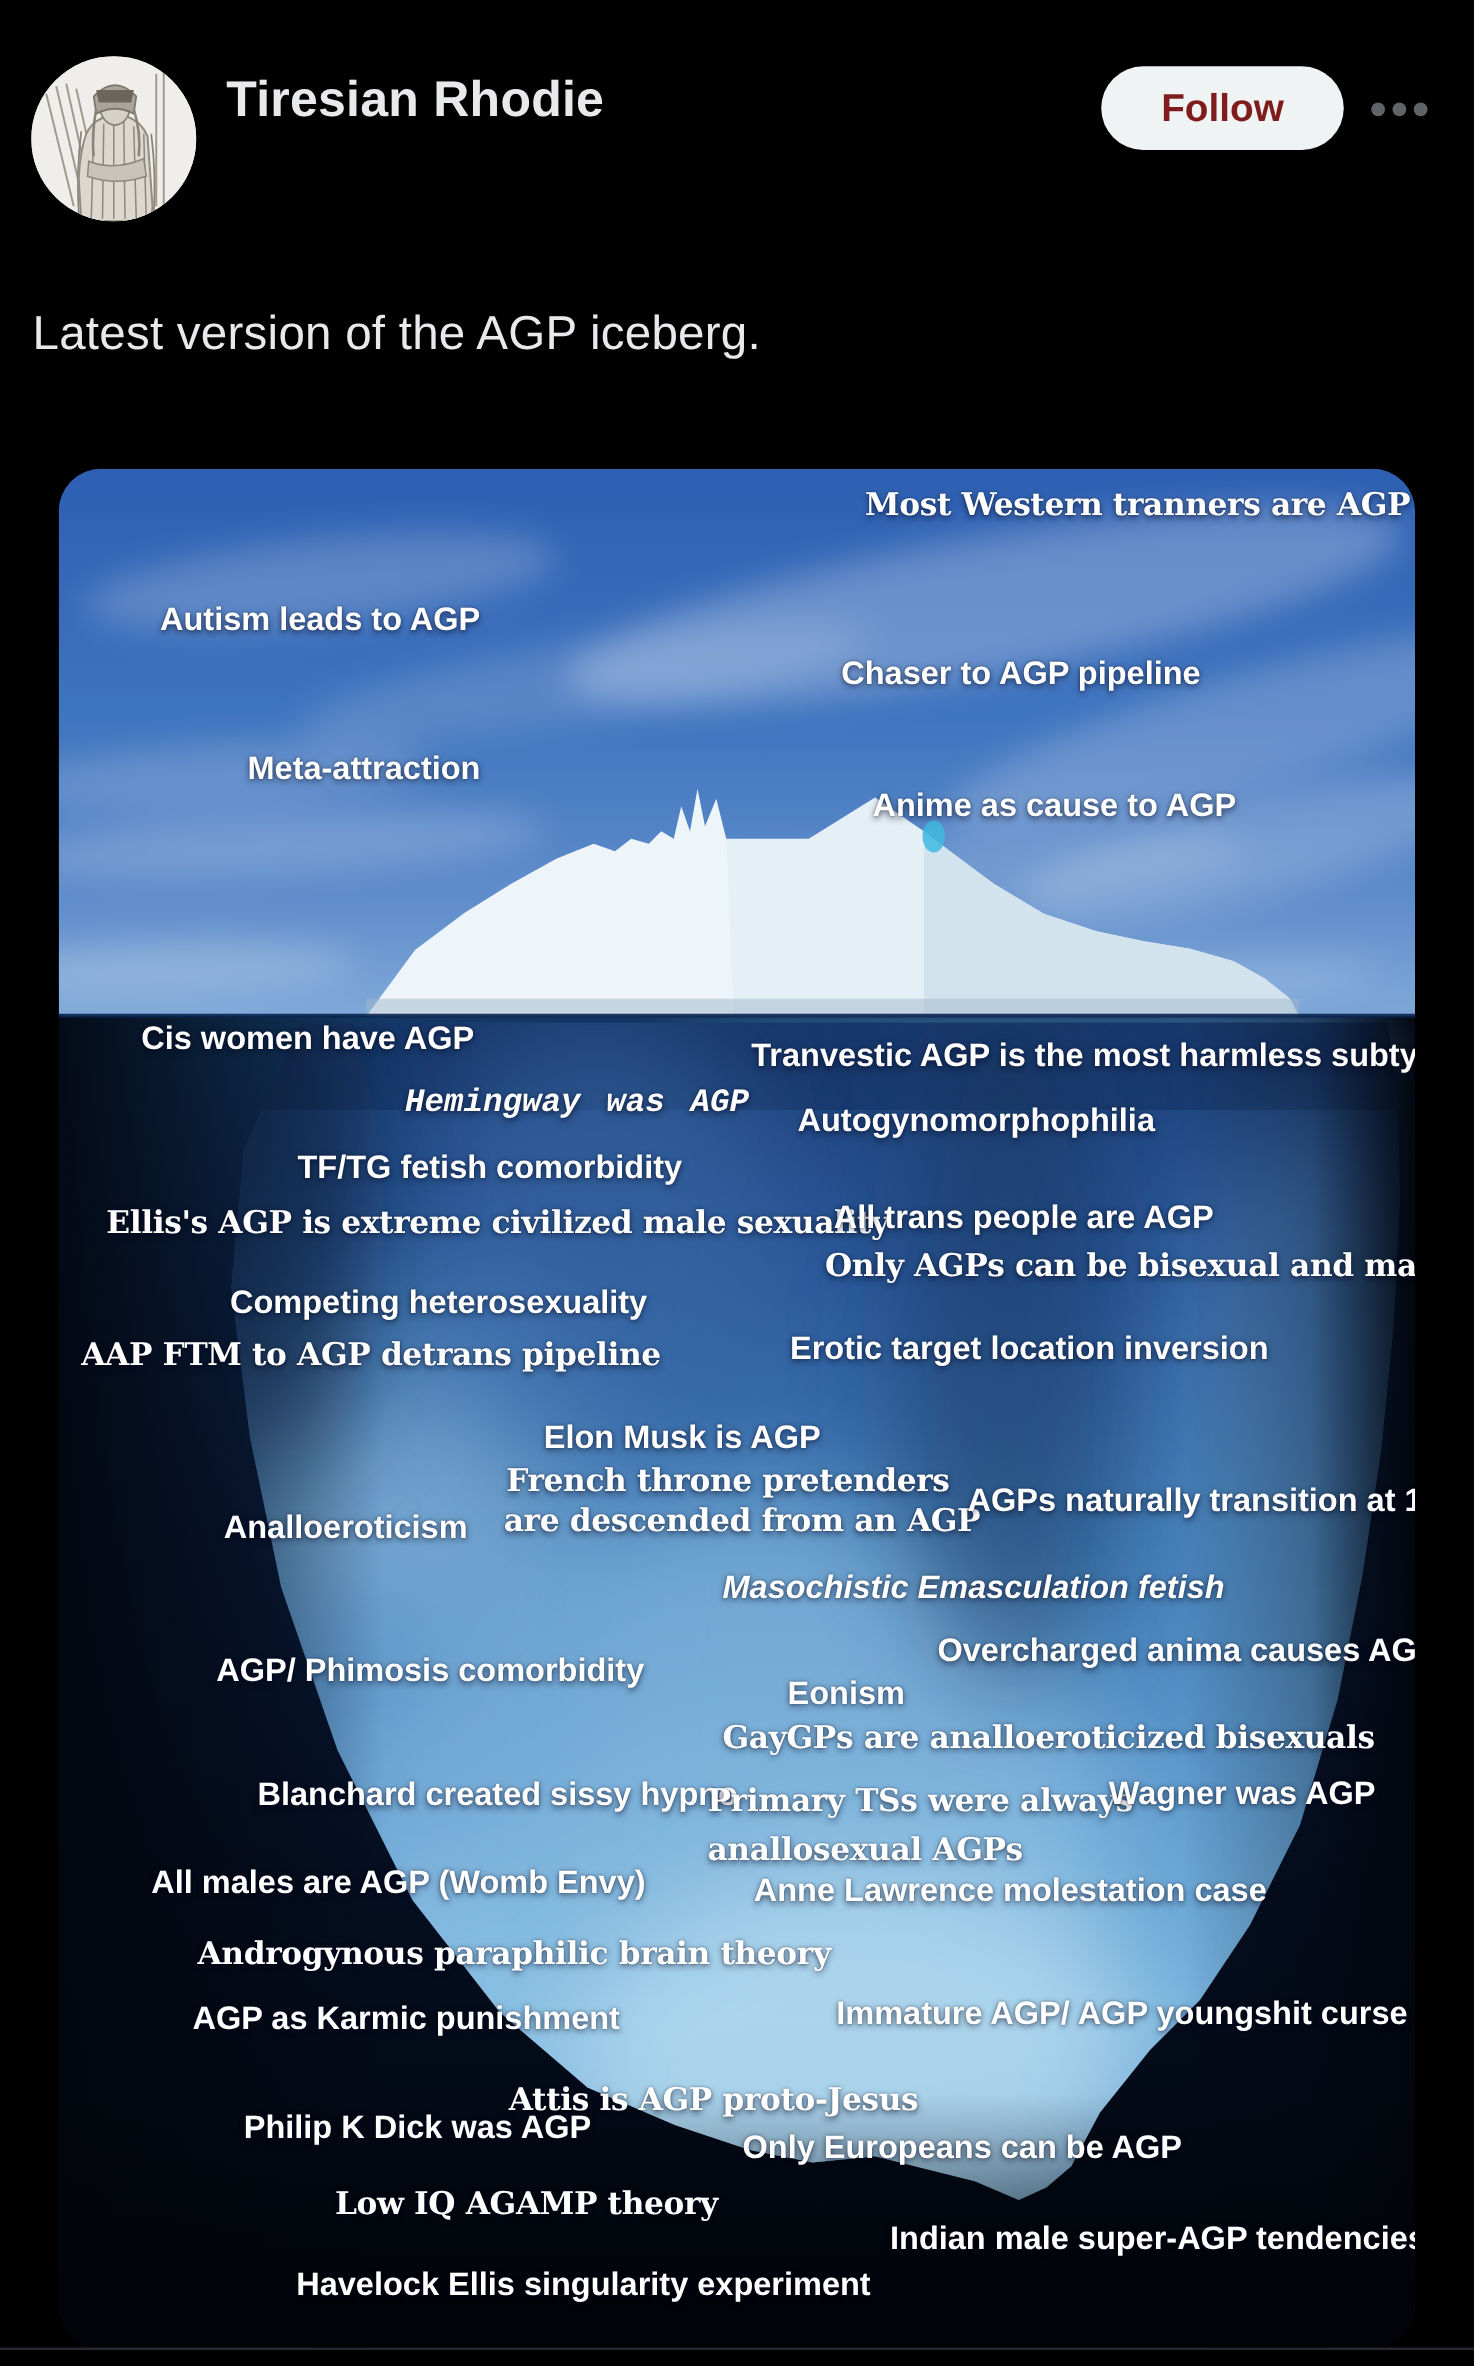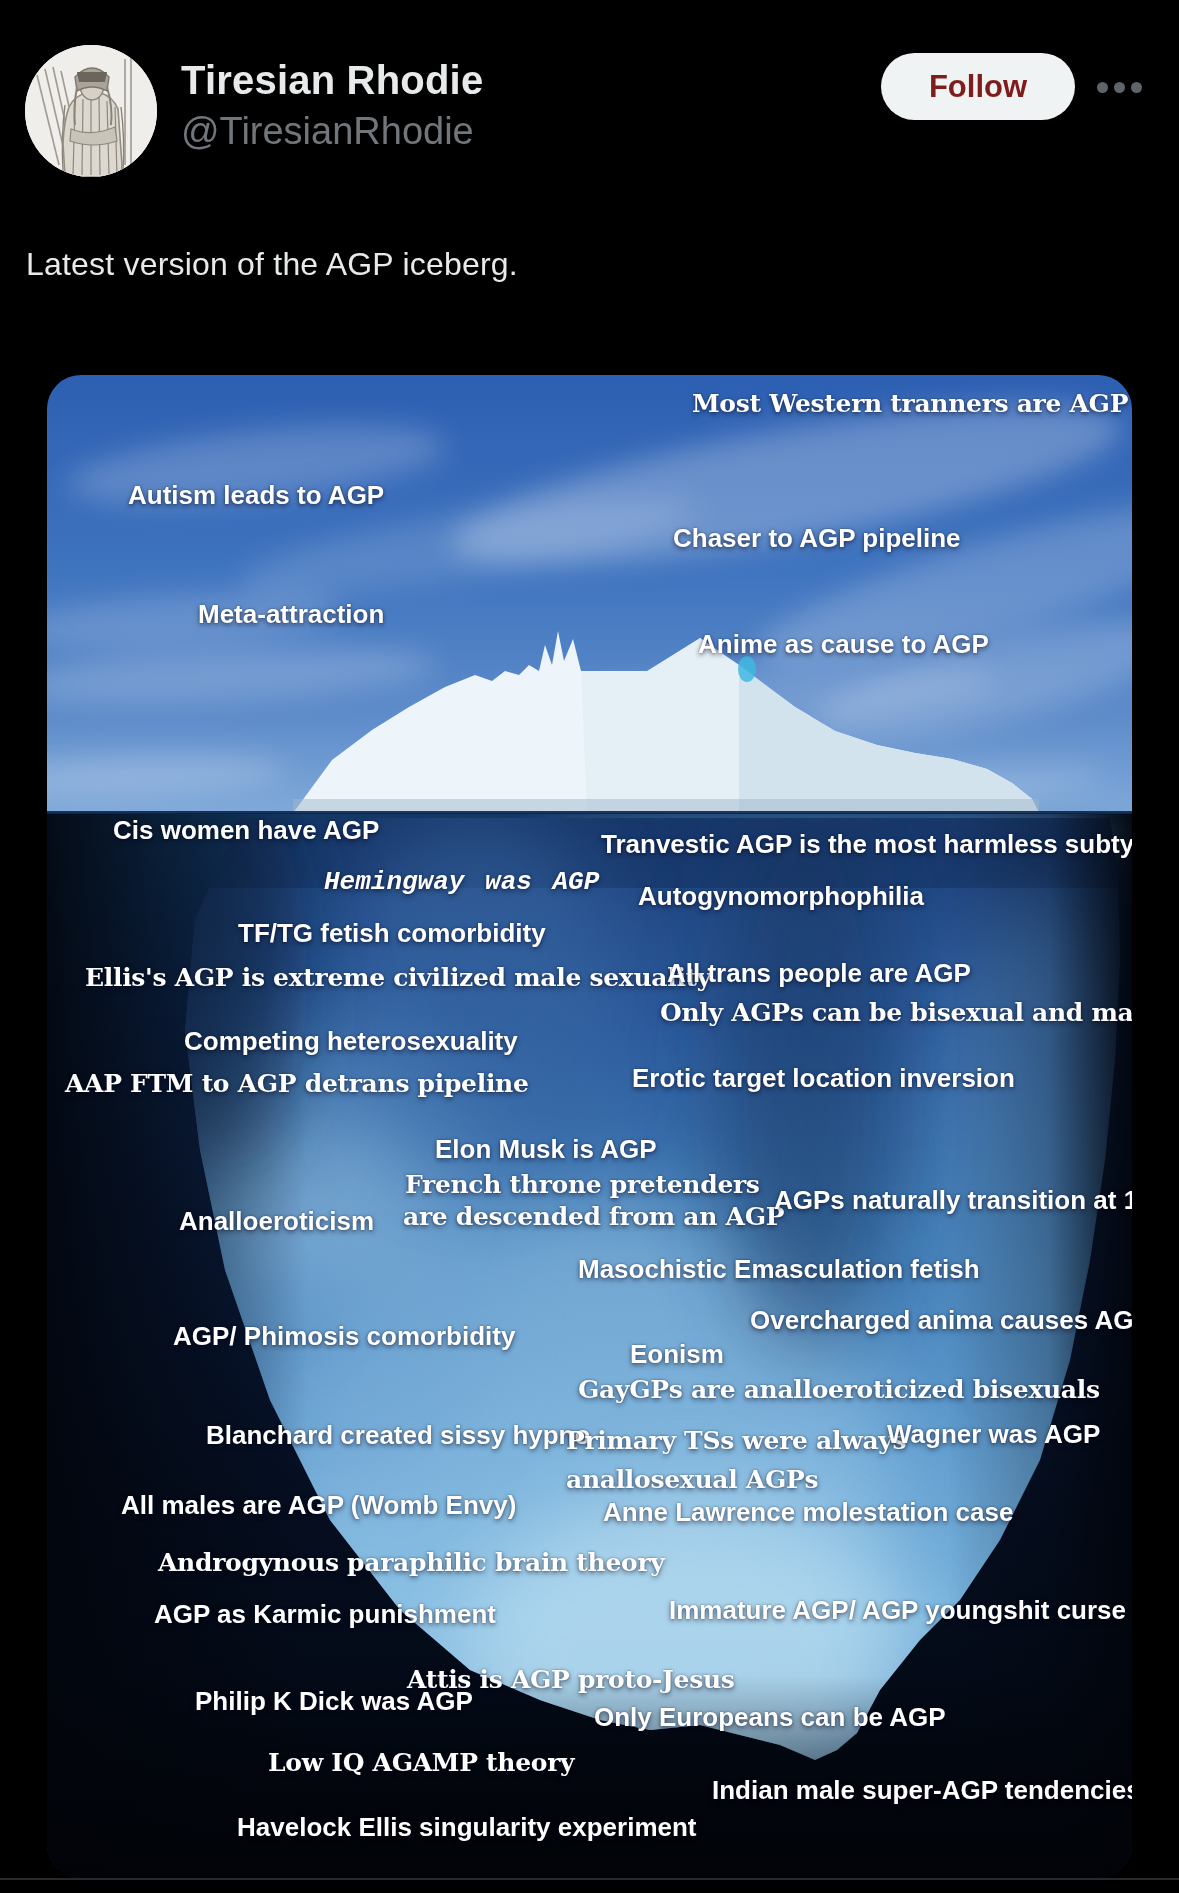--- a/index.html
+++ b/index.html
@@ -16,21 +16,21 @@
             color:#71767b; }
 
   .follow { position:absolute; left:881px; top:53px; width:194px; height:67px;
             border-radius:34px; background:#eff3f4; color:#7f1d1d; font-weight:700;
             font-size:31px; display:flex; align-items:center; justify-content:center;
             cursor:pointer; }
 
   .more { position:absolute; left:1097px; top:82px; display:flex; gap:6px; cursor:pointer; }
   .more i { width:11px; height:11px; border-radius:50%; background:#5f6468; display:block; }
 
-  .tweet-text { position:absolute; left:26px; top:246px; font-size:32px; font-weight:400;
+  .tweet-text { position:absolute; left:26px; top:246px; font-size:38px; font-weight:400;
                 color:#e7e9ea; letter-spacing:.2px; }
 
   .media { position:absolute; left:47px; top:375px; width:1085px; height:1503px;
            border-radius:34px; overflow:hidden; background:#0a1c3a; }
   .media svg.scene { position:absolute; left:0; top:0; width:1085px; height:1503px; }
 
   .label-layer { position:absolute; left:0; top:0; width:1085px; height:1503px; }
   .ice-label { position:absolute; color:#ffffff; white-space:nowrap;
                text-shadow:0 2px 5px rgba(0,0,25,.55), 0 0 2px rgba(0,0,25,.4); }
   .ice-label.sans   { font-family:"Liberation Sans",sans-serif; font-weight:700; font-size:26px; }
@@ -72,21 +72,20 @@
       <path d="M46,84 Q66,92 90,82 L92,96 Q68,104 45,96 Z" fill="#c9c4ba" stroke="#8d877d" stroke-width="1.2"></path>
       <ellipse cx="67" cy="40" rx="12" ry="15" fill="#d6d1c8" stroke="#8a8478" stroke-width="1.4"></ellipse>
       <path d="M50,32 Q67,14 84,32 L82,46 Q67,38 52,46 Z" fill="#aaa49a" stroke="#7c766c" stroke-width="1.4"></path>
       <path d="M52,27 L82,27 L80,37 L54,37 Z" fill="#6b655c"></path>
       <path d="M52,42 Q48,64 50,80" stroke="#8a8478" stroke-width="2" fill="none"></path>
       <path d="M82,42 Q88,62 86,80" stroke="#8a8478" stroke-width="2" fill="none"></path>
     </svg>
   </div>
 
   <div class="name">Tiresian Rhodie</div>
-  <div class="handle">@TiresianRhodie</div>
 
   <div class="follow">
     <span>Follow</span>
   </div>
 
   <div class="more">
     <span style="display:flex;gap:6px;">
       <i style="width:11px;height:11px;border-radius:50%;background:#5f6468;display:block;"></i>
       <i style="width:11px;height:11px;border-radius:50%;background:#5f6468;display:block;"></i>
       <i style="width:11px;height:11px;border-radius:50%;background:#5f6468;display:block;"></i>
@@ -216,21 +215,21 @@
         <div class="ice-label sans" style="left: 620px; top: 583px;">All trans people are AGP</div>
         <div class="ice-label serif" style="left: 613px; top: 623px;">Only AGPs can be bisexual and male</div>
         <div class="ice-label serif" style="left: 18px; top: 694px;">AAP FTM to AGP detrans pipeline</div>
         <div class="ice-label sans" style="left: 137px; top: 651px;">Competing heterosexuality</div>
         <div class="ice-label sans" style="left: 585px; top: 688px;">Erotic target location inversion</div>
         <div class="ice-label sans" style="left: 388px; top: 759px;">Elon Musk is AGP</div>
         <div class="ice-label serif" style="left: 358px; top: 795px;">French throne pretenders</div>
         <div class="ice-label serif" style="left: 356px; top: 827px;">are descended from an AGP</div>
         <div class="ice-label sans" style="left: 727px; top: 810px;">AGPs naturally transition at 19</div>
         <div class="ice-label sans" style="left: 132px; top: 831px;">Analloeroticism</div>
-        <div class="ice-label sans" style="left: 531px; top: 879px;">Masochistic Emasculation fetish</div>
+        <div class="ice-label sans" style="left: 531px; top: 879px; font-style: italic;">Masochistic Emasculation fetish</div>
         <div class="ice-label sans" style="left: 703px; top: 930px;">Overcharged anima causes AGP</div>
         <div class="ice-label sans" style="left: 126px; top: 946px;">AGP/ Phimosis comorbidity</div>
         <div class="ice-label sans" style="left: 583px; top: 964px;">Eonism</div>
         <div class="ice-label serif" style="left: 531px; top: 1000px;">GayGPs are analloeroticized bisexuals</div>
         <div class="ice-label sans" style="left: 159px; top: 1045px;">Blanchard created sissy hypno</div>
         <div class="ice-label serif" style="left: 519px; top: 1051px;">Primary TSs were always</div>
         <div class="ice-label serif" style="left: 519px; top: 1090px;">anallosexual AGPs</div>
         <div class="ice-label sans" style="left: 840px; top: 1044px;">Wagner was AGP</div>
         <div class="ice-label sans" style="left: 74px; top: 1115px;">All males are AGP (Womb Envy)</div>
         <div class="ice-label sans" style="left: 556px; top: 1122px;">Anne Lawrence molestation case</div>

